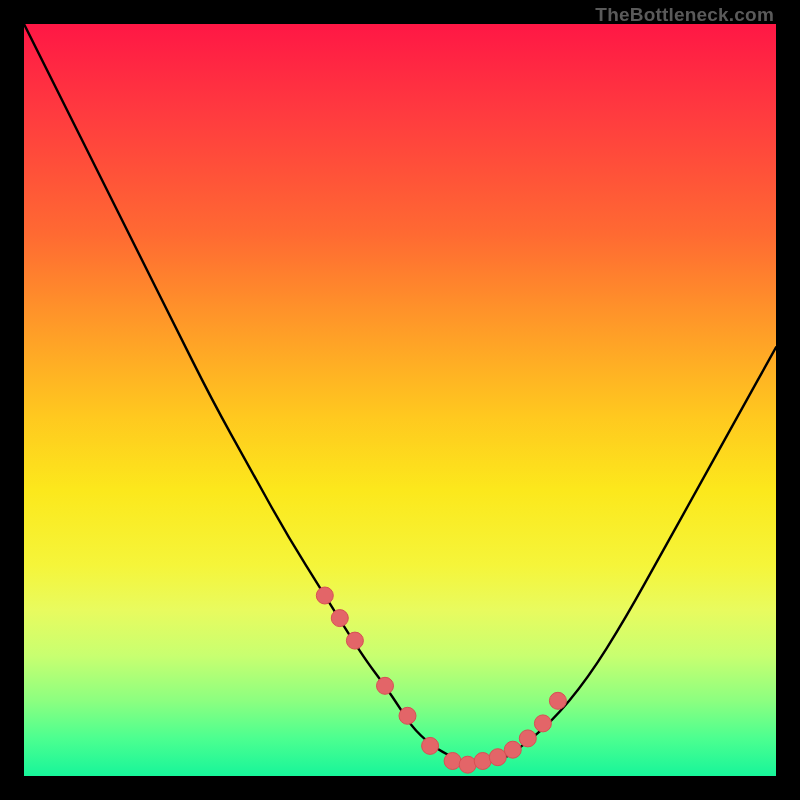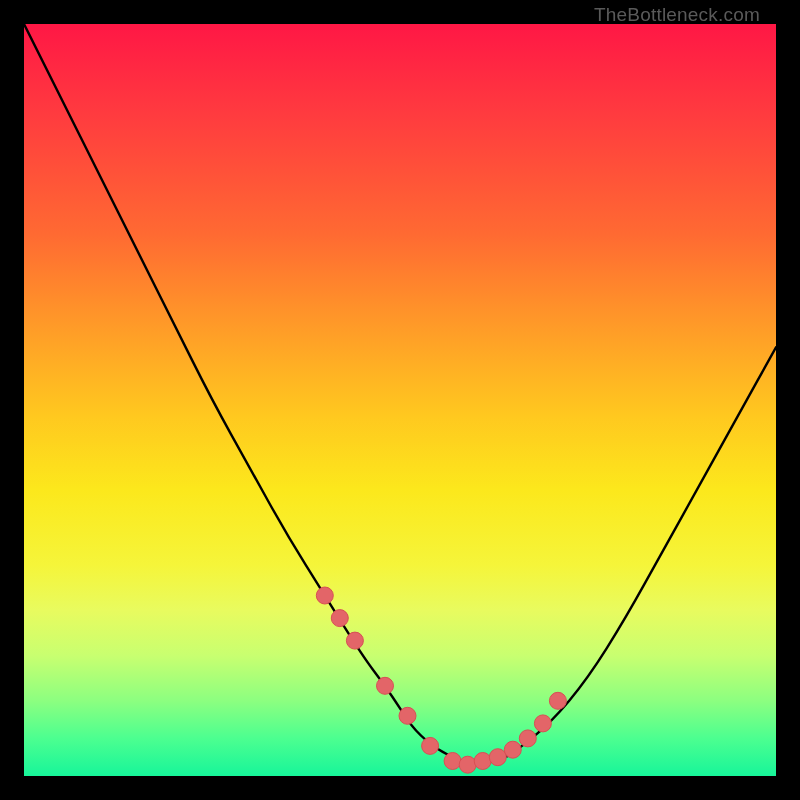--- a/index.html
+++ b/index.html
@@ -23,25 +23,25 @@
       #e8fb5f 78%,
       #c8ff70 84%,
       #8cff80 90%,
       #4cff90 95%,
       #17f59a 100%
     );
   }
   
   .attribution {
     position: absolute;
-    right: 40px;
+    right: 26px;
     top: 4px;
     color: #5a5a5a;
     font-size: 19px;
-    font-weight: 400;
+    font-weight: 700;
     letter-spacing: 0.2px;
   }
   
   svg.overlay {
     position: absolute;
     left: 24px;
     top: 24px;
     width: 752px;
     height: 752px;
     pointer-events: none;

